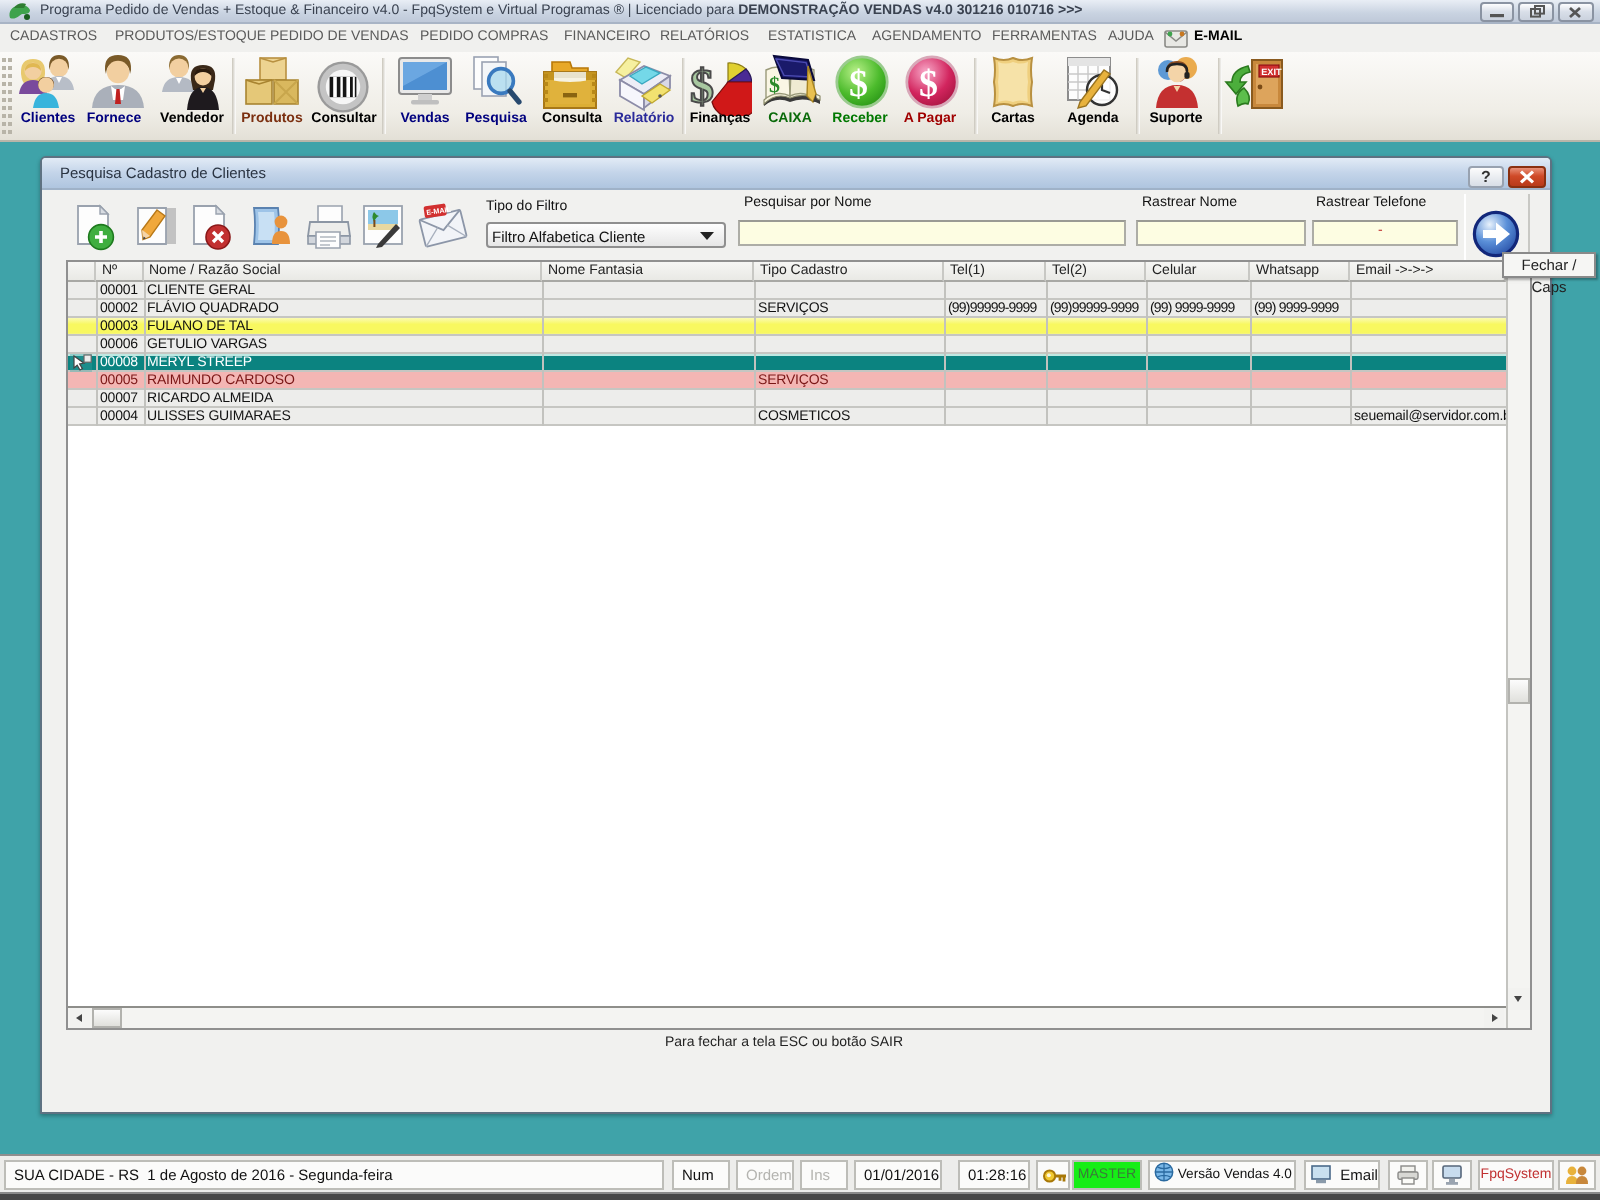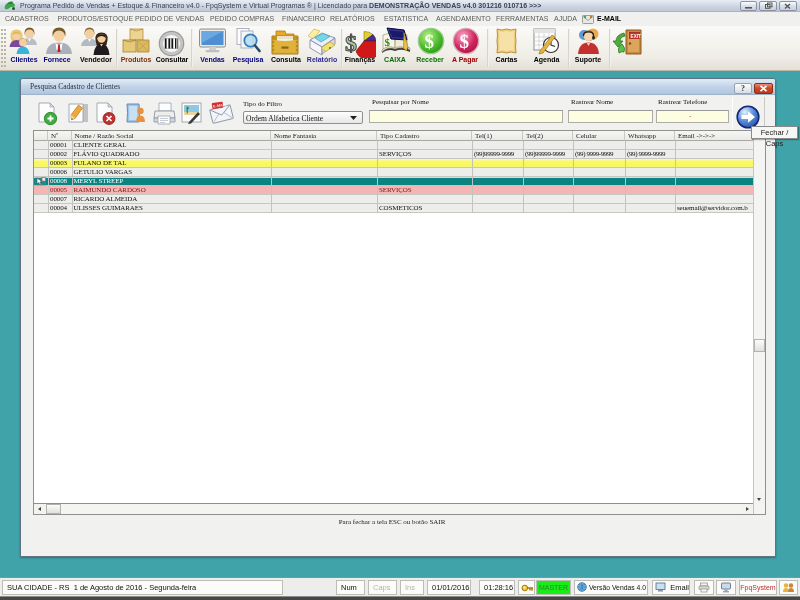--- a/index.html
+++ b/index.html
@@ -15,21 +15,21 @@
 
 #menubar { left:0; top:12px; width:800px; height:14px; background:#F0F0EE;}
 .mi { position:absolute; top:15px; font-size:7px; color:#5A5A5A; white-space:nowrap;}
 
 #toolbar { left:0; top:26px; width:800px; height:45px;
   background:linear-gradient(#FBFAF8, #EFEDE6 70%, #E3E0D6); border-bottom:1px solid #B9B5A9;}
 .tsep { position:absolute; top:29px; width:2px; height:38px;
   background:linear-gradient(90deg,#C9C5BA,#FFF); }
 .tlab { position:absolute; top:55.5px; font-size:7px; font-weight:bold; text-align:center; white-space:nowrap;}
 
-#win { left:20px; top:78px; width:756px; height:479px; background:#F1F1EF; border:1px solid #5E7282; border-radius:3px 3px 0 0; box-shadow:0 1px 2px rgba(0,0,0,0.3);font-family:Liberation Serif, serif;}
+#win { left:20px; top:78px; width:756px; height:479px; background:#F1F1EF; border:1px solid #5E7282; border-radius:3px 3px 0 0; box-shadow:0 1px 2px rgba(0,0,0,0.3);}
 #wtitle { left:0; top:0; width:754px; height:16px; border-radius:2px 2px 0 0;
   background:linear-gradient(#E2EBF6,#C3D4E9 50%,#AFC5DF); border-bottom:1px solid #9FB2C8;}
 #wtitletext { left:9px; top:3px; font-size:7.5px; color:#2A3442; }
 
 .wlabel { position:absolute; font-size:7px; color:#111; white-space:nowrap;}
 .yinput { position:absolute; background:#FDFDE2; border:1px solid #ADADA6; border-top-color:#9A9A94; height:13px;}
 
 .hdr { position:absolute; font-size:7px; color:#222; padding-left:3px; white-space:nowrap; overflow:hidden;
   height:10px; background:linear-gradient(#F6F6F4,#E9E9E5); border-right:1px solid #C8C8C4; border-bottom:1px solid #A8A8A4; line-height:10px;}
 .cell { position:absolute; height:9px; font-size:7px; color:#111; padding-left:2px; white-space:nowrap; overflow:hidden;
@@ -349,21 +349,21 @@
         <rect x="2" y="6" width="21" height="14" rx="1" fill="#F2F4F8" stroke="#8C96A8" stroke-width="0.9"></rect>
         <path d="M2 6 L12.5 14 L23 6" fill="none" stroke="#8C96A8" stroke-width="0.9"></path>
         <path d="M2 20 L10 12 M23 20 L15 12" fill="none" stroke="#A8B0BE" stroke-width="0.7"></path>
       </g>
       <rect x="3" y="1.5" width="11" height="6" rx="1" transform="rotate(-8 8 4)" fill="#D23030"></rect>
       <text x="4" y="6" font-size="3.6" font-weight="bold" fill="#FFF" transform="rotate(-8 8 4)">E-MAIL</text>
     </svg>
 
     <div class="wlabel" style="left:222px;top:21px;">Tipo do Filtro</div>
     <div class="abs" style="left:222px;top:32px;width:120px;height:13px;background:linear-gradient(#FEFEFE,#E6E6E6);border:1px solid #8F8F8F;border-radius:2px;">
-      <div class="wlabel" style="left:2px;top:2px;font-size:7.5px;">Ordem Alfabetica Cliente</div>
+      <div class="wlabel" style="left:2px;top:2px;font-size:7.5px;">Filtro Alfabetica Cliente</div>
       <svg class="abs" style="right:4px;top:4px" width="8" height="5">
           <path d="M0 0 L7 0 L3.5 4 Z" fill="#222"></path>
         </svg>
     </div>
     <div class="wlabel" style="left:351px;top:19px;">Pesquisar por Nome</div>
     <div class="yinput" style="left:348px;top:31px;width:194px;"></div>
     <div class="wlabel" style="left:550px;top:19px;">Rastrear Nome</div>
     <div class="yinput" style="left:547px;top:31px;width:85px;"></div>
     <div class="wlabel" style="left:637px;top:19px;">Rastrear Telefone</div>
     <div class="yinput" style="left:635px;top:31px;width:73px;"></div>
@@ -460,23 +460,23 @@
       <div class="abs" style="left:712px;top:375.5px;width:0;height:0;border-top:2.5px solid transparent;border-bottom:2.5px solid transparent;border-left:3.5px solid #444;"></div>
     </div>
 
     <div class="abs" style="left:-6px;top:439px;width:754px;text-align:center;font-size:7px;color:#222;">Para fechar a tela ESC ou botão SAIR</div>
   </div>
 
   <div class="abs" style="left:751px;top:126px;width:47px;height:13px;background:#F6F6F4;border:1px solid #8A8A8A;
        font-size:7.5px;line-height:11px;text-align:center;color:#222;box-shadow:1px 1px 1px rgba(0,0,0,0.3);">Fechar / Caps</div>
 
   <div id="status" class="abs"></div>
-  <div class="sp" style="left:2px;width:281px;">SUA CIDADE - RS&nbsp;&nbsp;1 de Agosto de 2016 - Segunda-feira</div>
+  <div class="sp" style="left:2px;width:330px;">SUA CIDADE - RS&nbsp;&nbsp;1 de Agosto de 2016 - Segunda-feira</div>
   <div class="sp" style="left:336px;width:29px;">Num</div>
-  <div class="sp" style="left:368px;width:29px;color:#B4B4B0;">Caps</div>
+  <div class="sp" style="left:368px;width:29px;color:#B4B4B0;">Ordem</div>
   <div class="sp" style="left:400px;width:24px;color:#B4B4B0;">Ins</div>
   <div class="sp" style="left:427px;width:44px;">01/01/2016</div>
   <div class="sp" style="left:479px;width:36px;">01:28:16</div>
   <div class="sp" style="left:518px;width:17px;padding-left:2px;">
     <svg width="13" height="12" viewBox="0 0 13 12" style="margin-top:1px">
         <circle cx="3.8" cy="6" r="2.8" fill="#F0C830" stroke="#A87808" stroke-width="1"></circle>
         <circle cx="3.4" cy="5.6" r="1" fill="#FDF6D8"></circle>
         <path d="M6.5 6 L12 6 M9 6 L9 8.4 M11 6 L11 8.8" stroke="#A87808" stroke-width="1.4"></path>
       </svg>
   </div>

